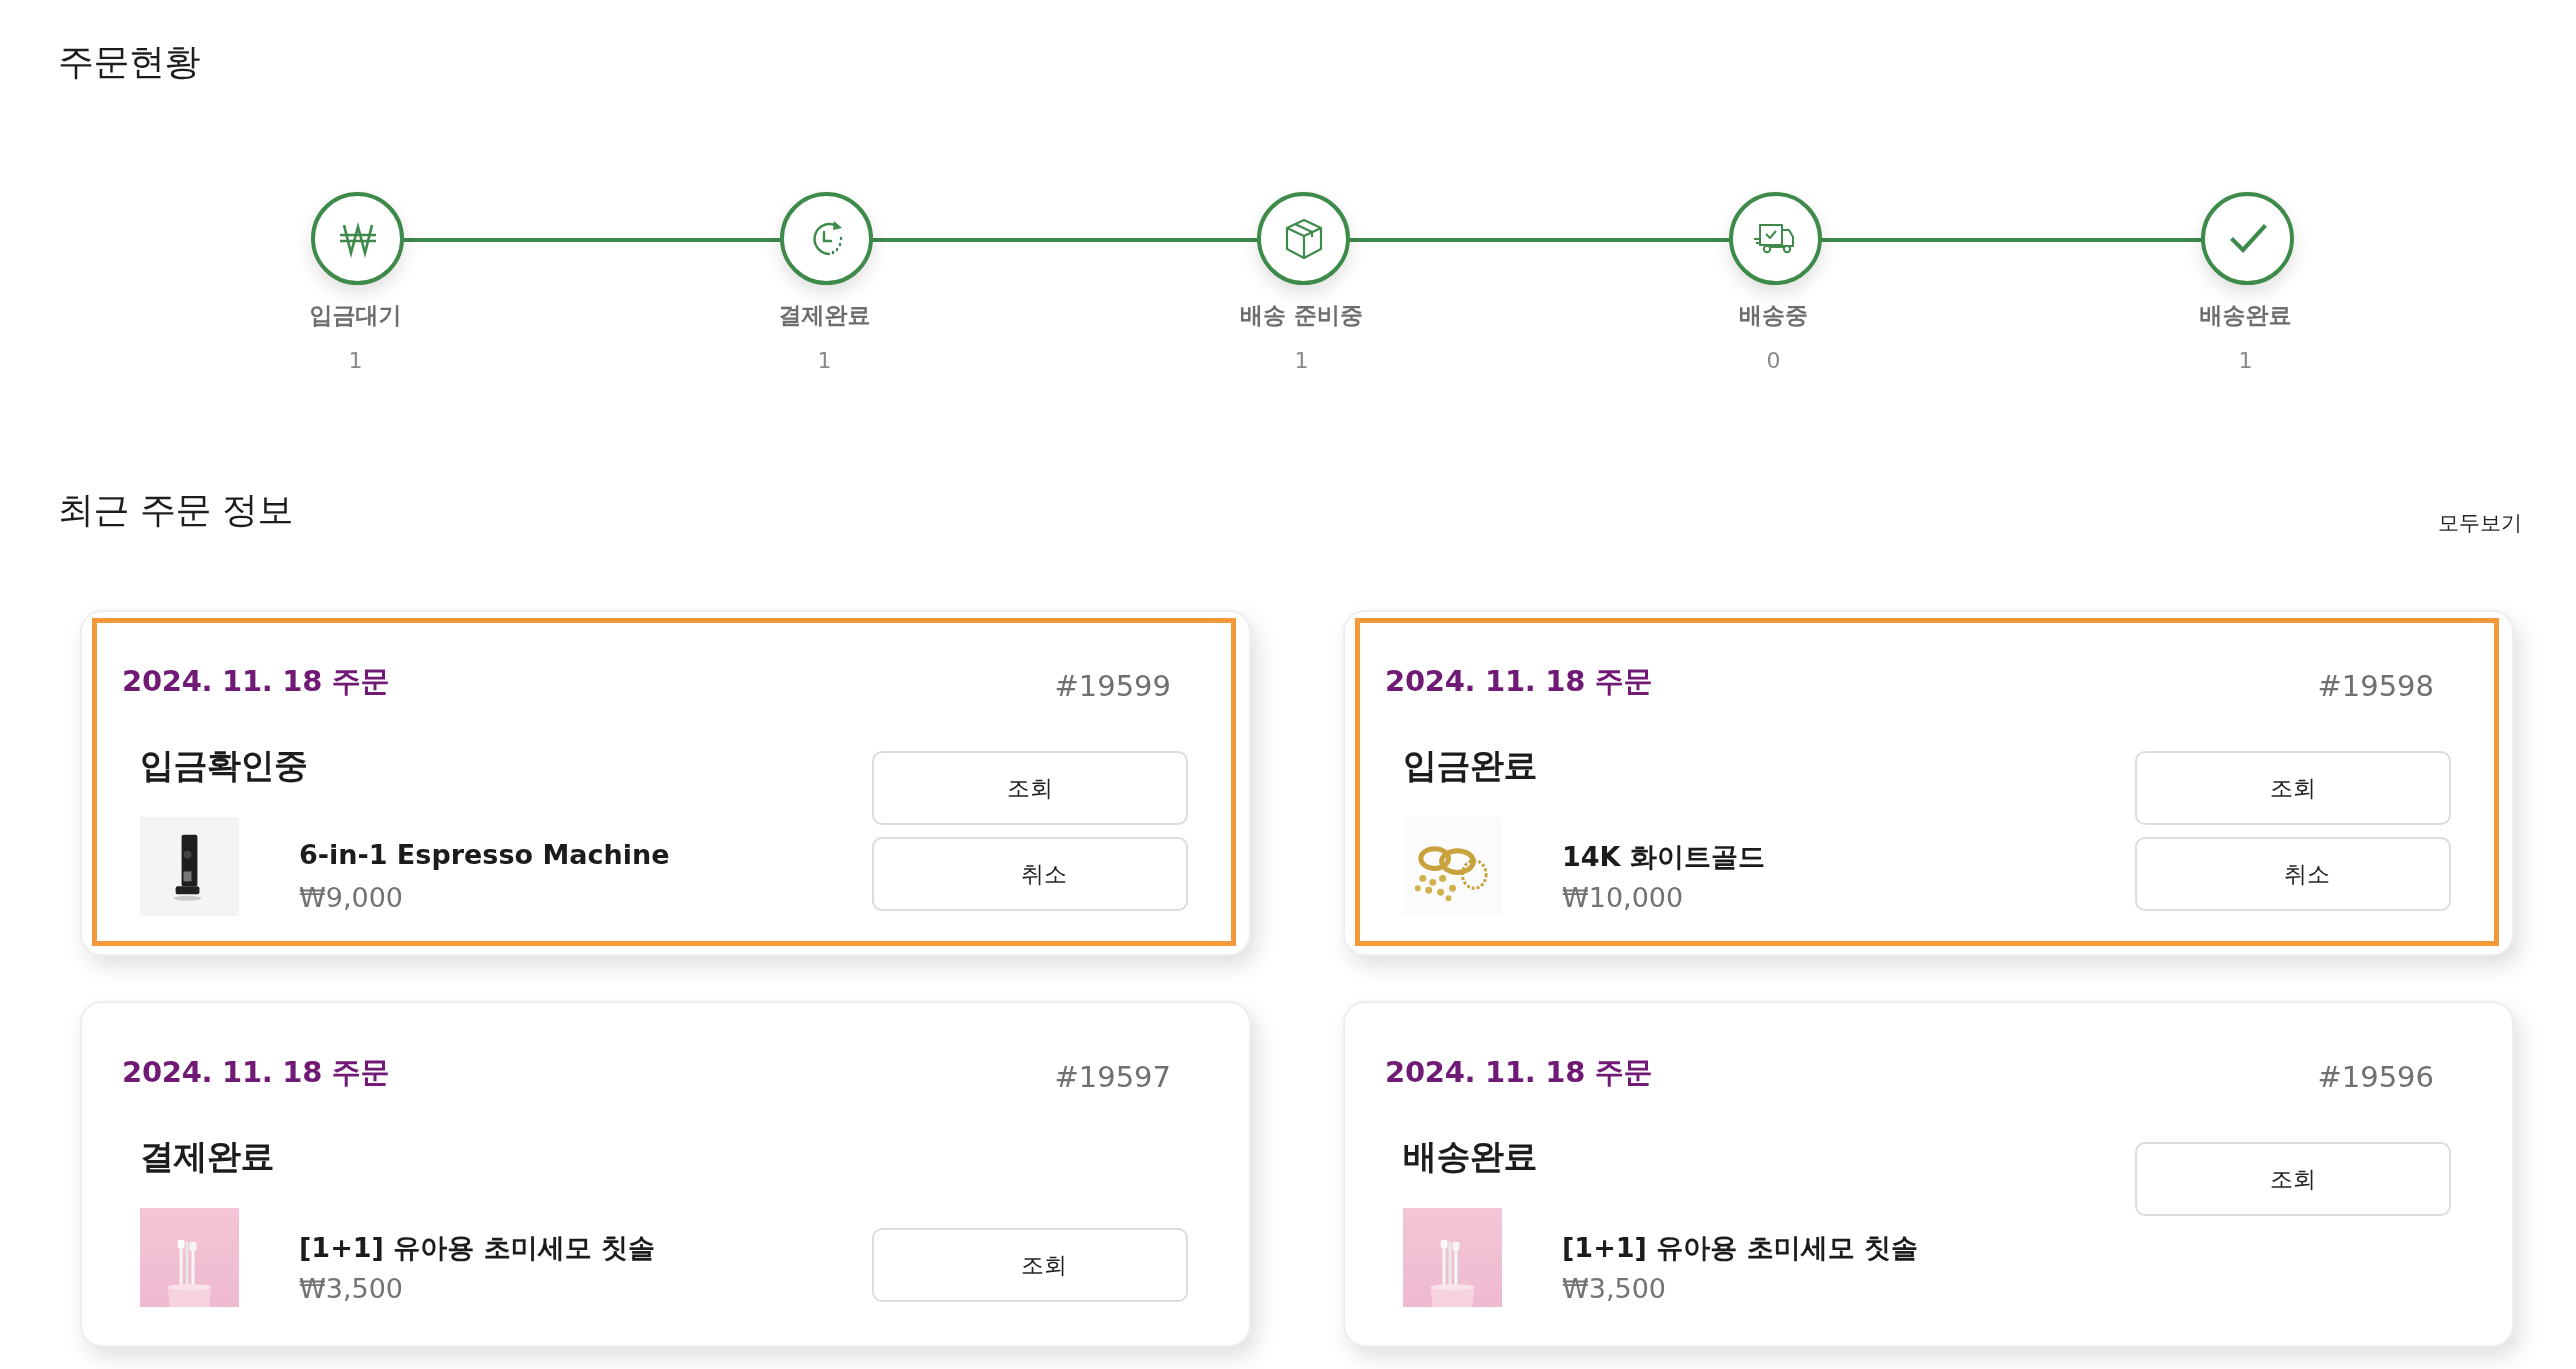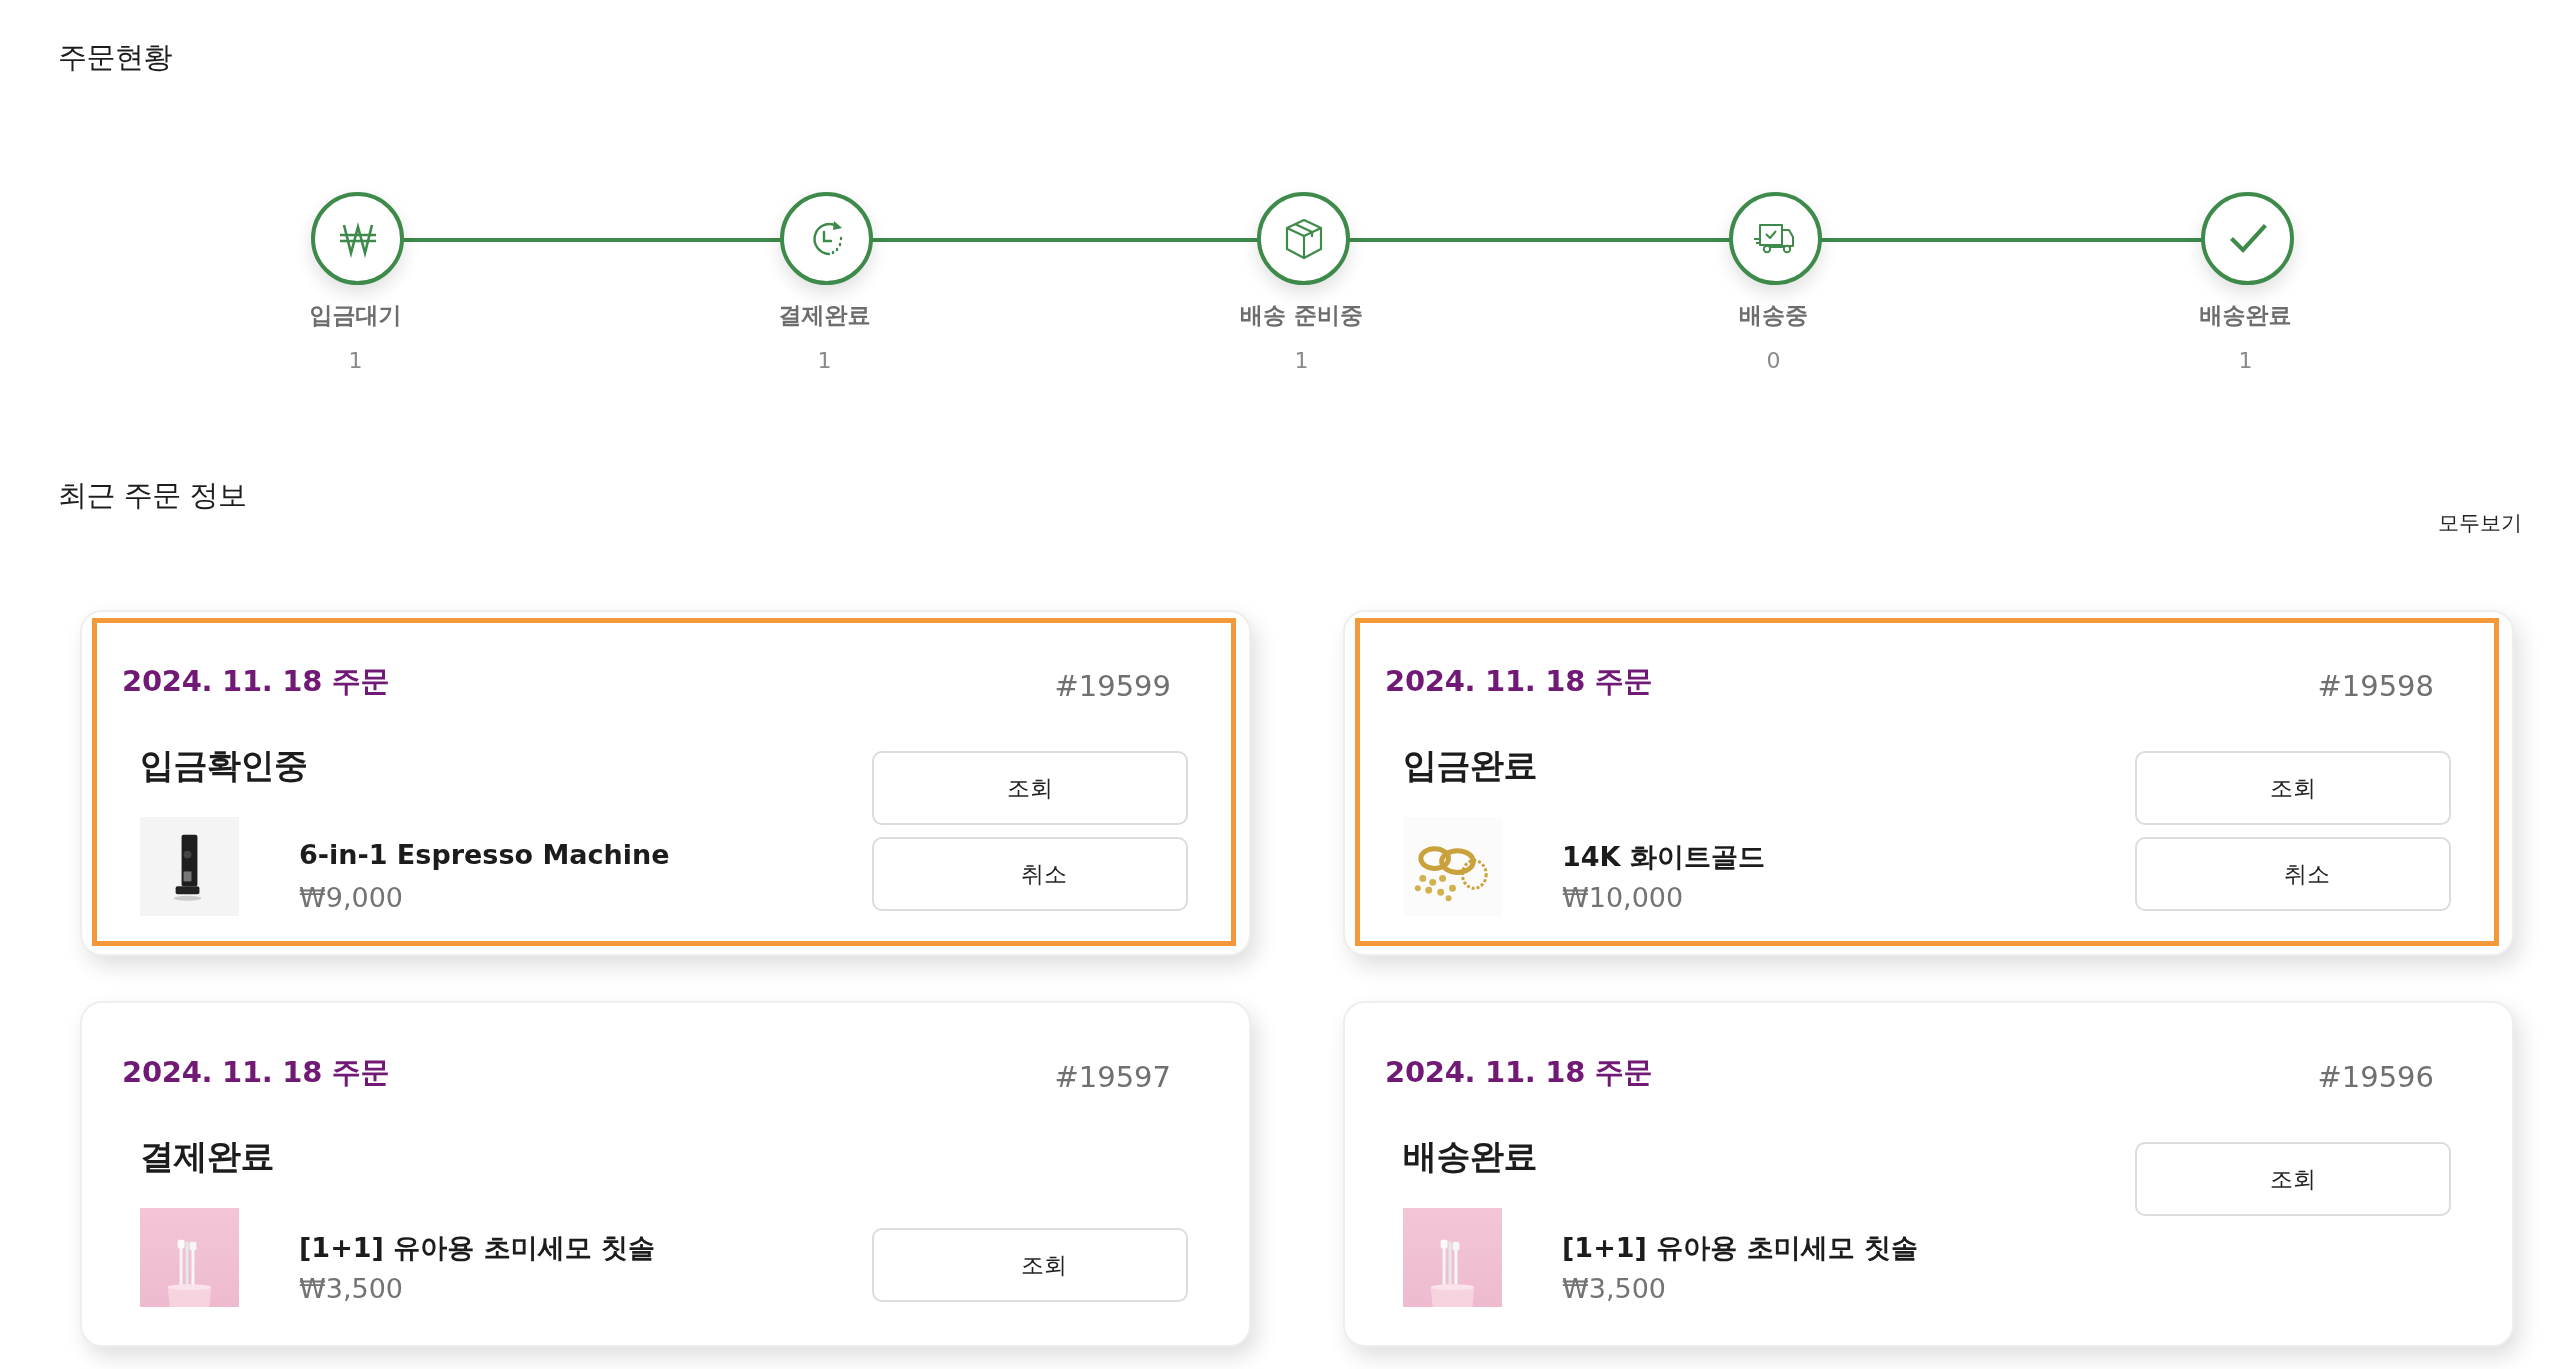--- a/index.html
+++ b/index.html
@@ -3,23 +3,23 @@
 <meta charset="utf-8">
 <style>
   html, body { margin: 0; padding: 0; }
   body {
     width: 2576px; height: 1369px; position: relative; overflow: hidden;
     background: #ffffff;
     font-family: "DejaVu Sans", "Liberation Sans", sans-serif;
     color: #1c1c1c;
   }
   .abs { position: absolute; }
-  .section-title { font-size: 29px; font-weight: 500; color: #1d1d1d; letter-spacing: -0.5px; }
+  .section-title { font-size: 36px; font-weight: 500; color: #1d1d1d; letter-spacing: -0.5px; }
   #status-title { left: 58px; top: 38px; }
-  #recent-title { left: 58px; top: 476px; text-align: center; }
+  #recent-title { left: 58px; top: 486px; text-align: center; }
   #view-all { right: 54px; top: 509px; font-size: 21px; color: #222; cursor: pointer; }
 
   
   .step-line { position: absolute; top: 238px; height: 4px; background: #3d8a4a; }
   .step { position: absolute; top: 0; width: 239px; margin-left: -119px; text-align: center; }
   .step-circle {
     position: absolute; left: 75px; top: 192px; width: 85px; height: 85px;
     border: 4px solid #3d8a4a; border-radius: 50%; background: #fff;
     box-shadow: 0 8px 18px rgba(0,0,0,0.12);
     display: flex; align-items: center; justify-content: center; box-sizing: content-box;

